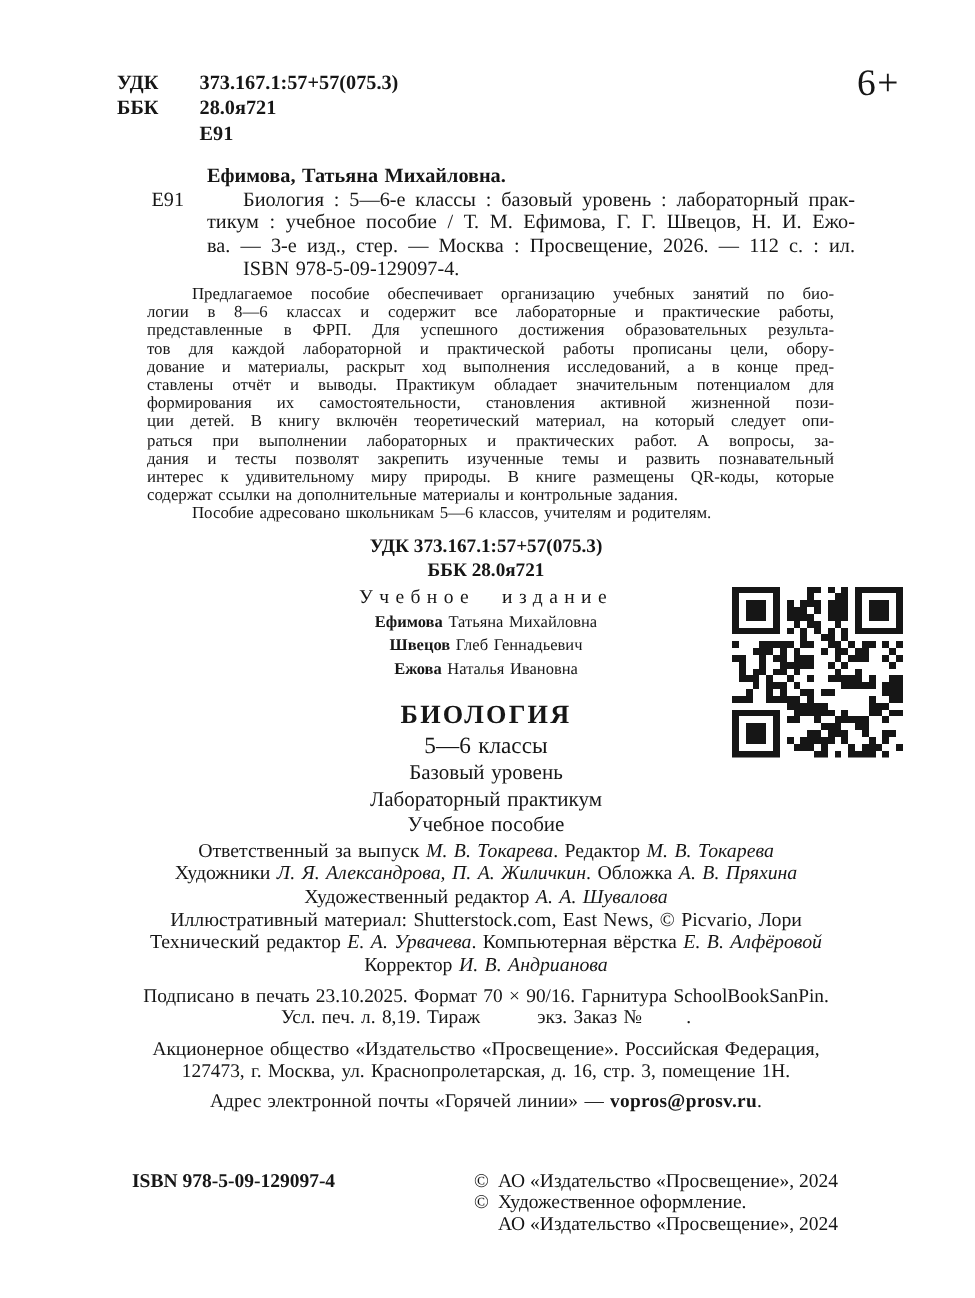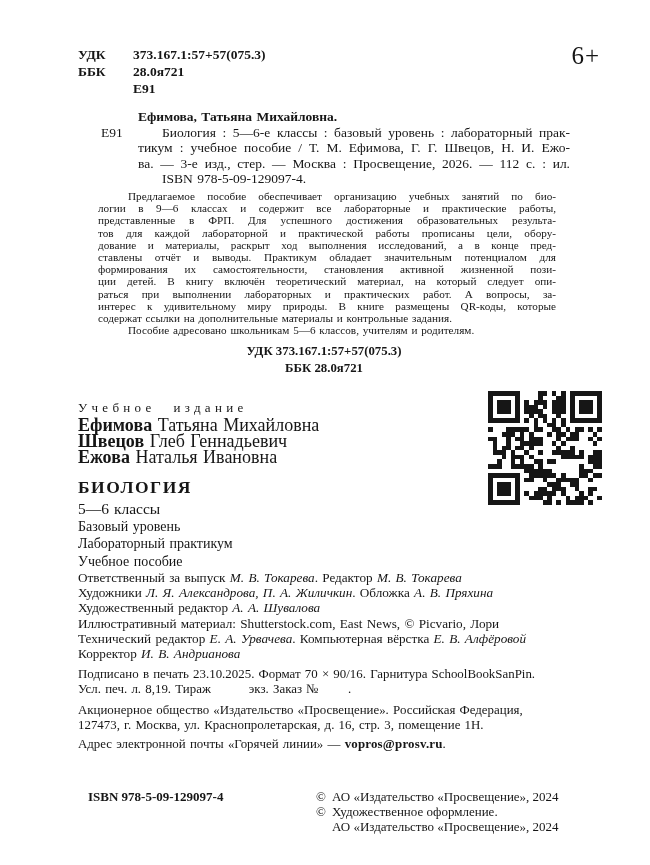--- a/index.html
+++ b/index.html
@@ -21,23 +21,23 @@
   .bib-line{text-align:justify;}
   .jl{text-align-last:justify;}
   .ind{text-indent:24px;}
   
   .annotation{margin:3px 14px 0 20px;font-size:11.2px;line-height:12.2px;word-spacing:1px;}
   .an-line{text-align:justify;}
   .an-ind{text-indent:30px;}
   
   .udk-repeat{margin-top:7px;text-align:center;font-weight:bold;font-size:12.8px;line-height:16.5px;}
   
-  .edition{margin-top:23px;word-spacing:1px;}
+  .edition{text-align:center;word-spacing:1px;}
   .ed-kind{font-size:13px;letter-spacing:0.33em;word-spacing:0.8em;line-height:17px;}
-  .authors{margin-top:2px;font-size:18px;line-height:15.6px;}
+  .authors{margin-top:2px;font-size:11px;line-height:15.6px;}
   .book-title{margin-top:12px;font-size:17.5px;font-weight:bold;letter-spacing:1.5px;line-height:21px;}
   .grades{margin-top:2px;font-size:15.5px;line-height:18px;}
   .ed-line{font-size:14px;line-height:17.3px;}
   .center-line{margin-top:4px;font-style:italic;font-size:13.4px;line-height:15px;}
   .credits{font-size:13.2px;line-height:15.2px;}
   .print-info{margin-top:6px;font-size:12.9px;line-height:14.8px;}
   .publisher{margin-top:6px;font-size:12.9px;line-height:14.8px;}
   .email-line{margin-top:5px;font-size:12.9px;line-height:15px;}
   .email-line b{letter-spacing:0.2px;}
   
@@ -77,28 +77,29 @@
       <div class="bib-head">Ефимова, Татьяна Михайловна.</div>
       <span class="bib-code">Е91</span>
       <div class="bib-line jl ind">Биология : 5—6-е классы : базовый уровень : лабораторный прак-</div>
       <div class="bib-line jl">тикум : учебное пособие / Т. М. Ефимова, Г. Г. Швецов, Н. И. Ежо-</div>
       <div class="bib-line jl">ва. — 3-е изд., стер. — Москва : Просвещение, 2026. — 112 с. : ил.</div>
       <div class="bib-line ind">ISBN 978-5-09-129097-4.</div>
     </div>
 
     <div class="annotation">
       <div class="an-line jl an-ind">Предлагаемое пособие обеспечивает организацию учебных занятий по био-</div>
-      <div class="an-line jl">логии в 9—6 классах и содержит все лабораторные и практические работы,</div>
+      <div class="an-line jl">логии в 8—6 классах и содержит все лабораторные и практические работы,</div>
       <div class="an-line jl">представленные в ФРП. Для успешного достижения образовательных результа-</div>
       <div class="an-line jl">тов для каждой лабораторной и практической работы прописаны цели, обору-</div>
       <div class="an-line jl">дование и материалы, раскрыт ход выполнения исследований, а в конце пред-</div>
       <div class="an-line jl">ставлены отчёт и выводы. Практикум обладает значительным потенциалом для</div>
       <div class="an-line jl">формирования их самостоятельности, становления активной жизненной пози-</div>
       <div class="an-line jl">ции детей. В книгу включён теоретический материал, на который следует опи-</div>
       <div class="an-line jl">раться при выполнении лабораторных и практических работ. А вопросы, за-</div>
+      <div class="an-line jl">дания и тесты позволят закрепить изученные темы и развить познавательный</div>
       <div class="an-line jl">интерес к удивительному миру природы. В книге размещены QR-коды, которые</div>
       <div class="an-line">содержат ссылки на дополнительные материалы и контрольные задания.</div>
       <div class="an-line an-ind">Пособие адресовано школьникам 5—6 классов, учителям и родителям.</div>
     </div>
 
     <div class="udk-repeat">
       <div>УДК 373.167.1:57+57(075.3)</div>
       <div>ББК 28.0я721</div>
     </div>
 

